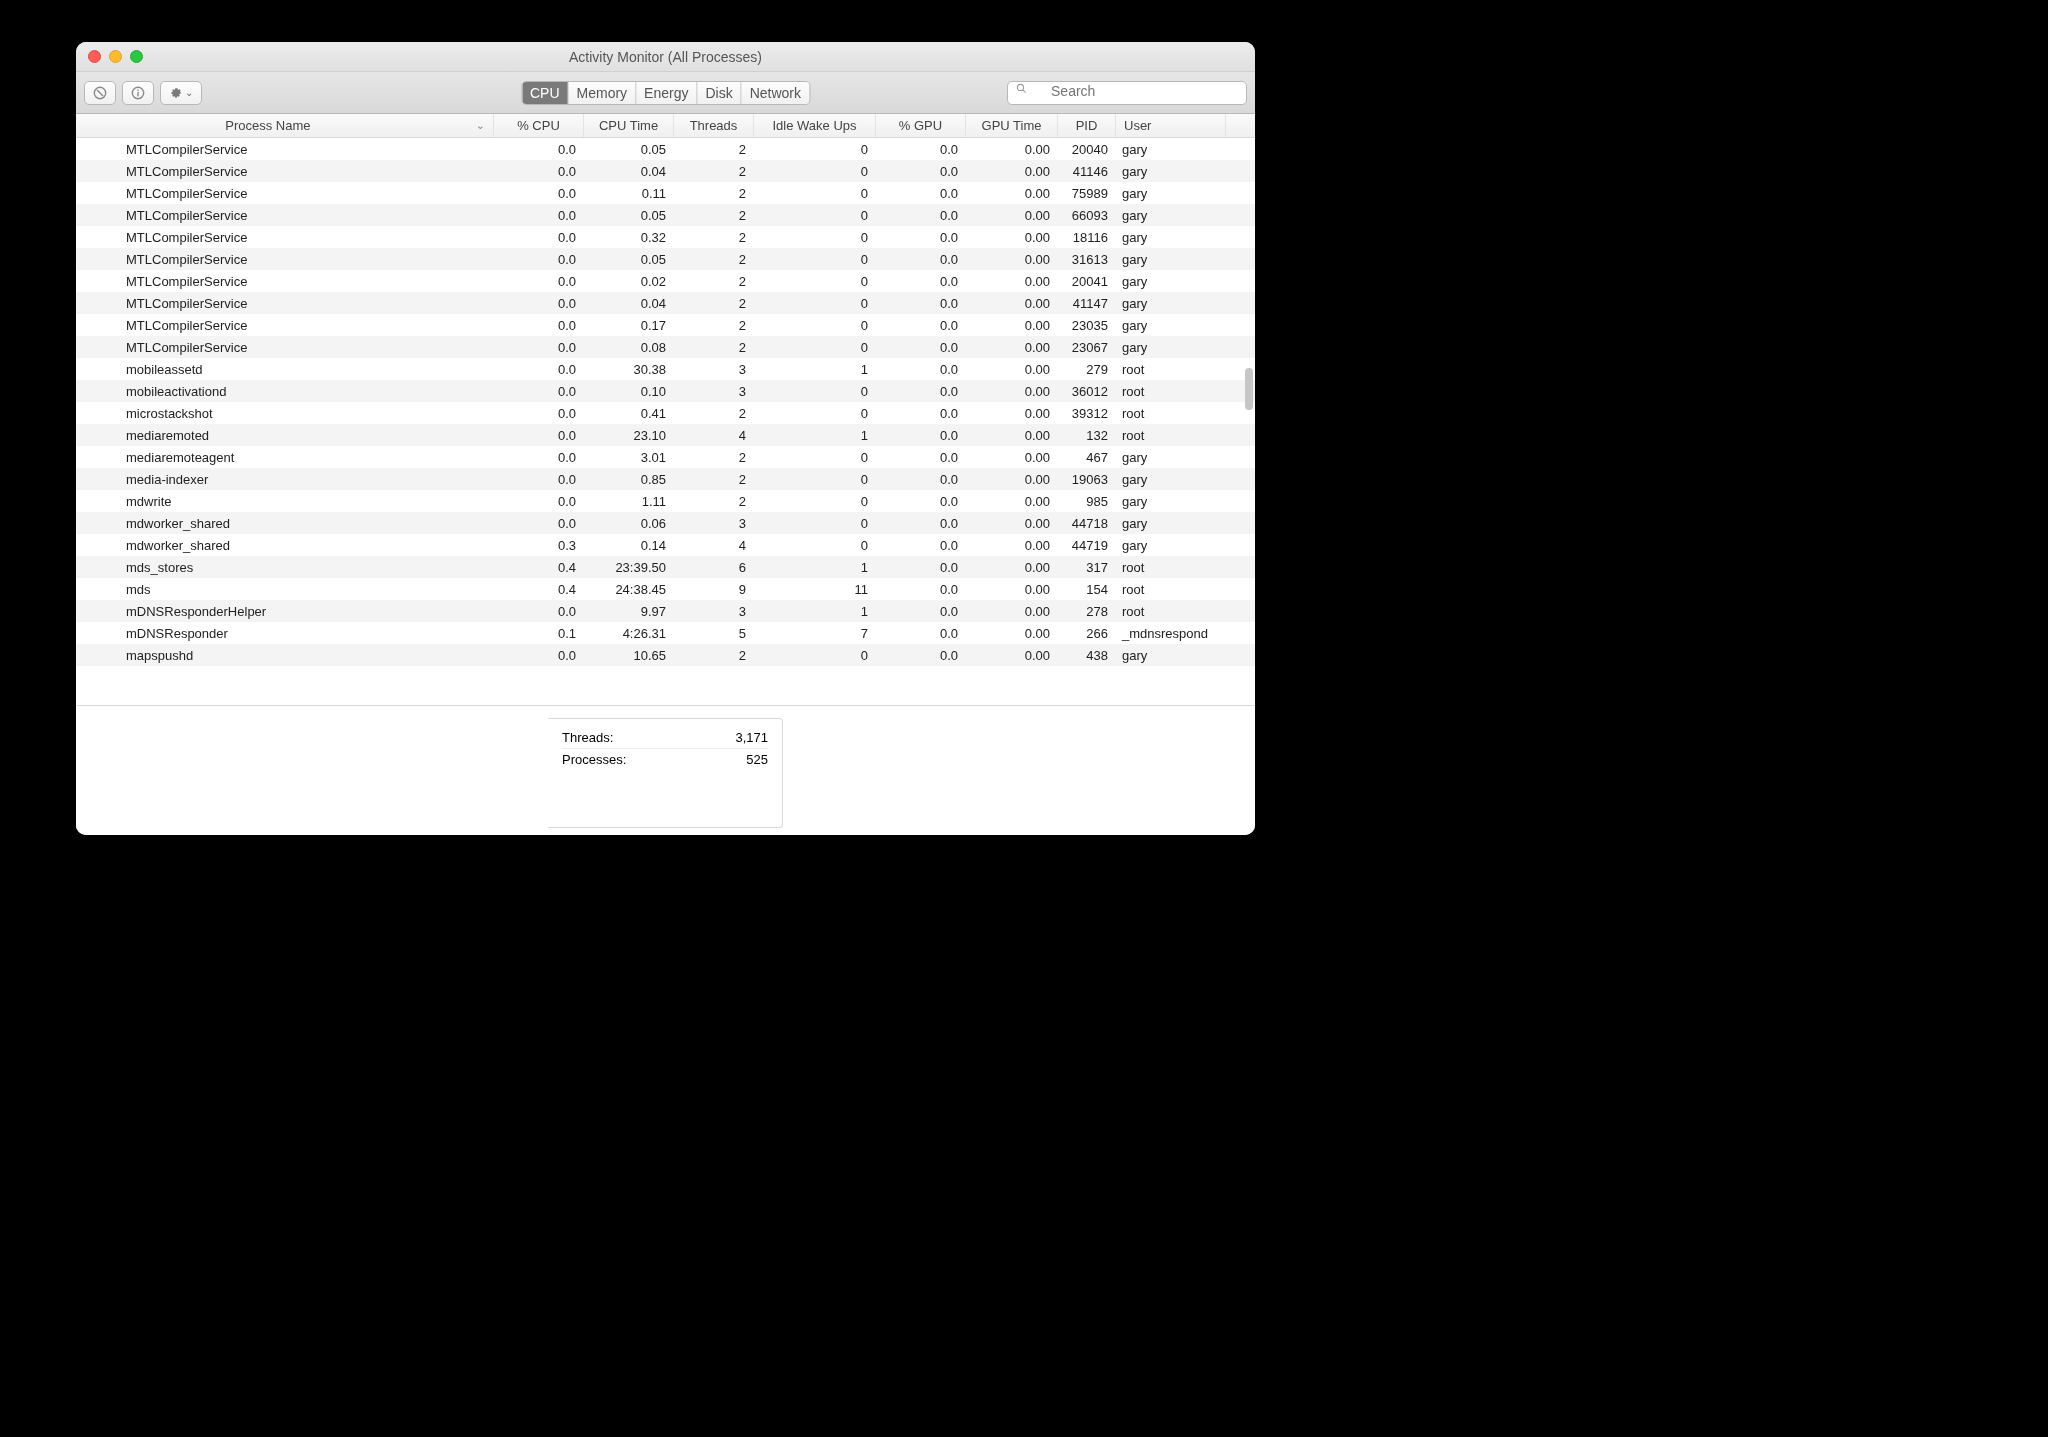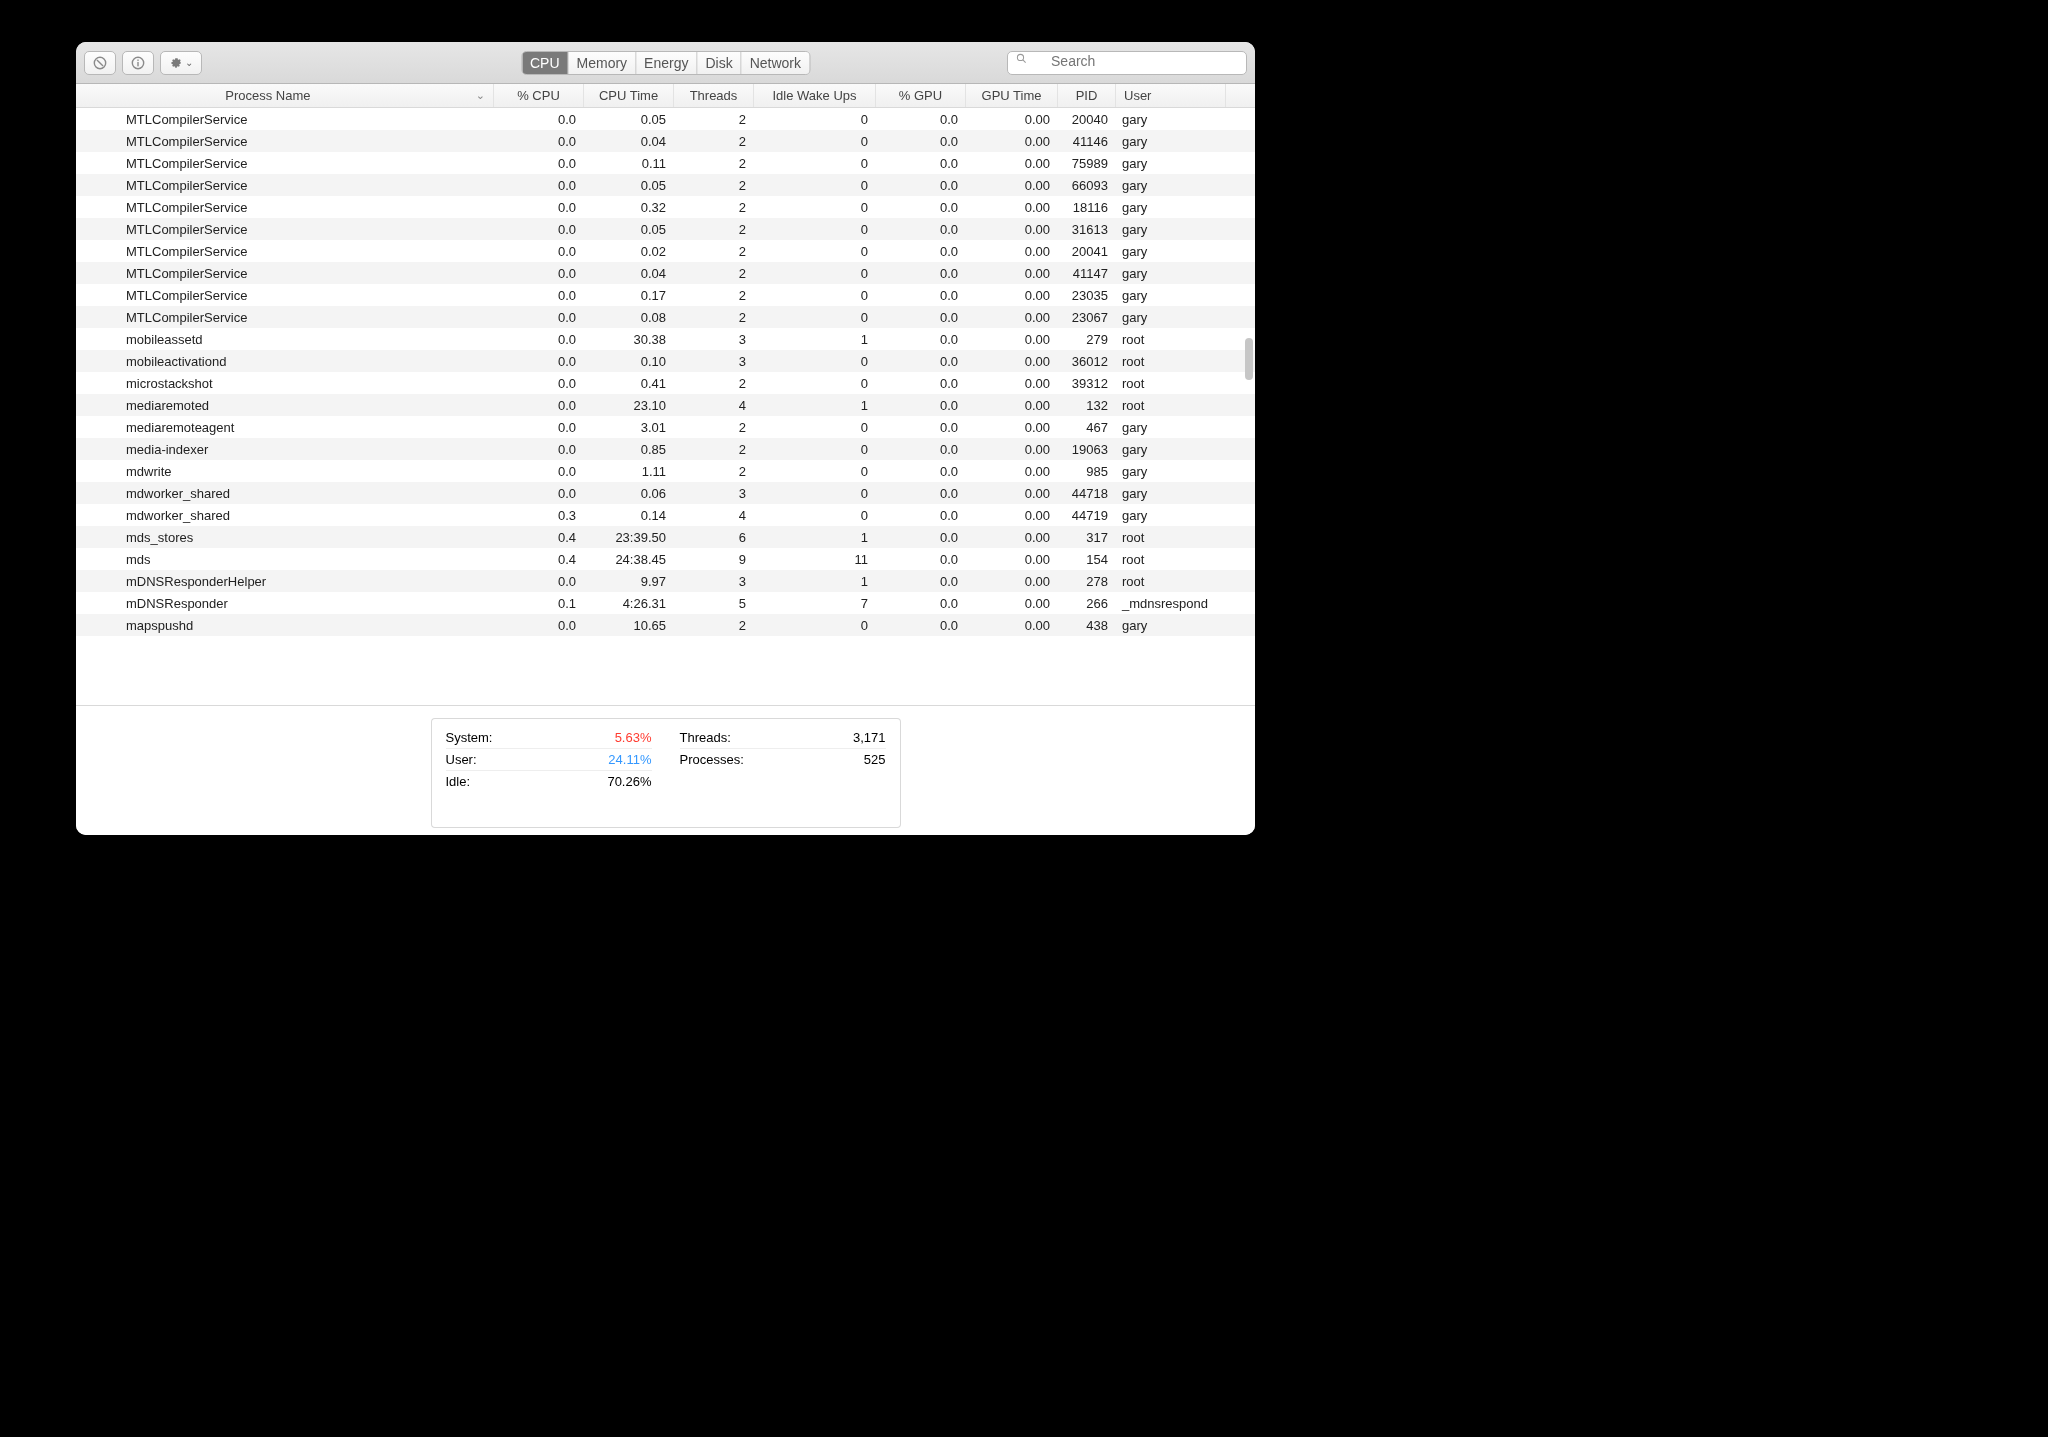--- a/index.html
+++ b/index.html
@@ -188,20 +188,28 @@
   .spark {
     position:absolute; bottom:0px; right:0px;
   }
 
 </style>
 </head>
 <body>
 
 <div class="window">
 
+  <div class="titlebar">
+    <div class="traffic-lights">
+      <div class="tl red"></div>
+      <div class="tl yellow"></div>
+      <div class="tl green"></div>
+    </div>
+    <div class="title">Activity Monitor (All Processes)</div>
+  </div>
 
   <div class="toolbar">
     <div class="tb-left">
       <div class="tb-btn">
         <svg viewBox="0 0 16 16">
             <circle cx="8" cy="8" r="6.5" fill="none" stroke="#8a8a8a" stroke-width="1.6"></circle>
             <line x1="4.5" y1="4.5" x2="11.5" y2="11.5" stroke="#8a8a8a" stroke-width="1.6"></line>
           </svg>
       </div>
       <div class="tb-btn">
@@ -517,34 +525,20 @@
         <div class="cell r-wake">0</div>
         <div class="cell r-gpu">0.0</div>
         <div class="cell r-gput">0.00</div>
         <div class="cell r-pid">438</div>
         <div class="cell r-user">gary</div>
       </div>
       <div class="scrollbar"></div>
   </div>
 
   <div class="footer">
-    <div class="panel left">
-      <div class="prow">
-          <span>System:</span>
-          <span class="v-sys">5.63%</span>
-        </div>
-      <div class="prow">
-          <span>User:</span>
-          <span class="v-user">24.11%</span>
-        </div>
-      <div class="prow">
-          <span>Idle:</span>
-          <span>70.26%</span>
-        </div>
-    </div>
     <div class="panel right">
       <div class="prow">
           <span>Threads:</span>
           <span>3,171</span>
         </div>
       <div class="prow">
           <span>Processes:</span>
           <span>525</span>
         </div>
     </div>

